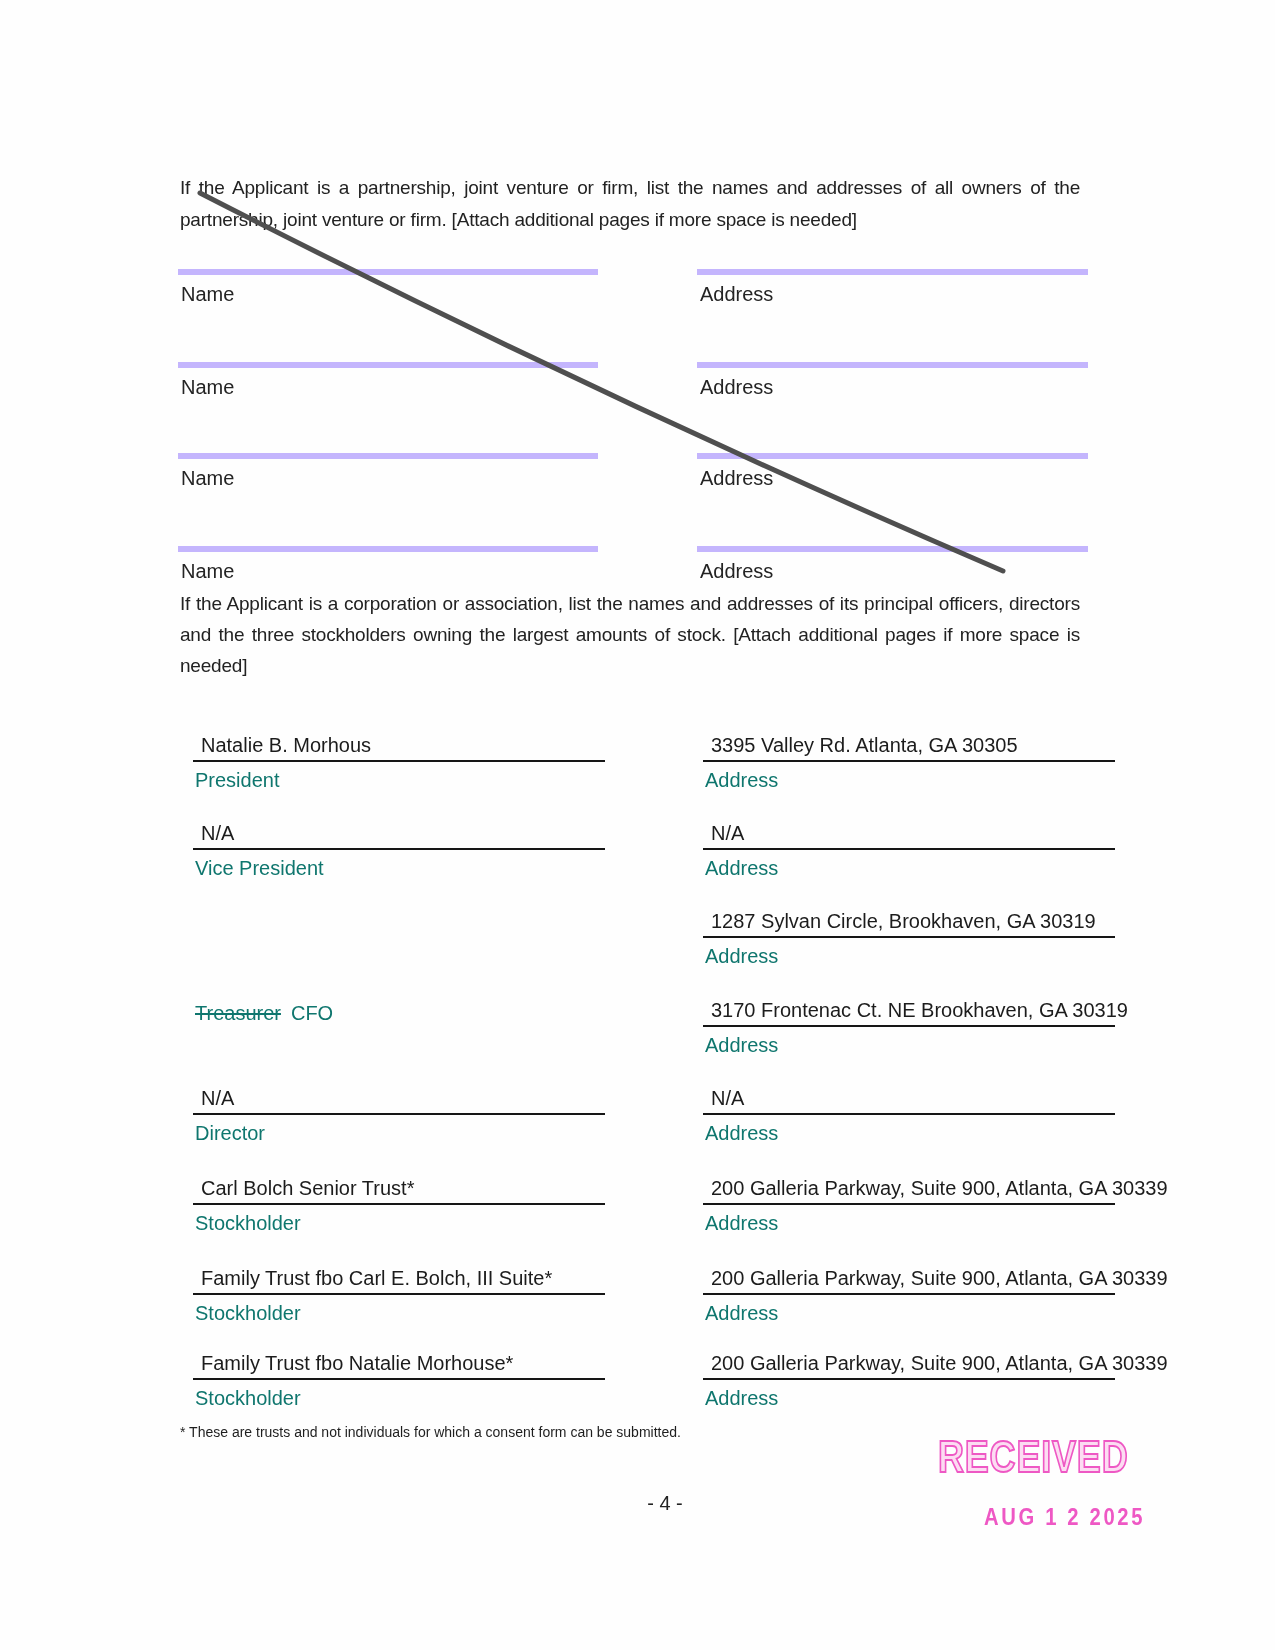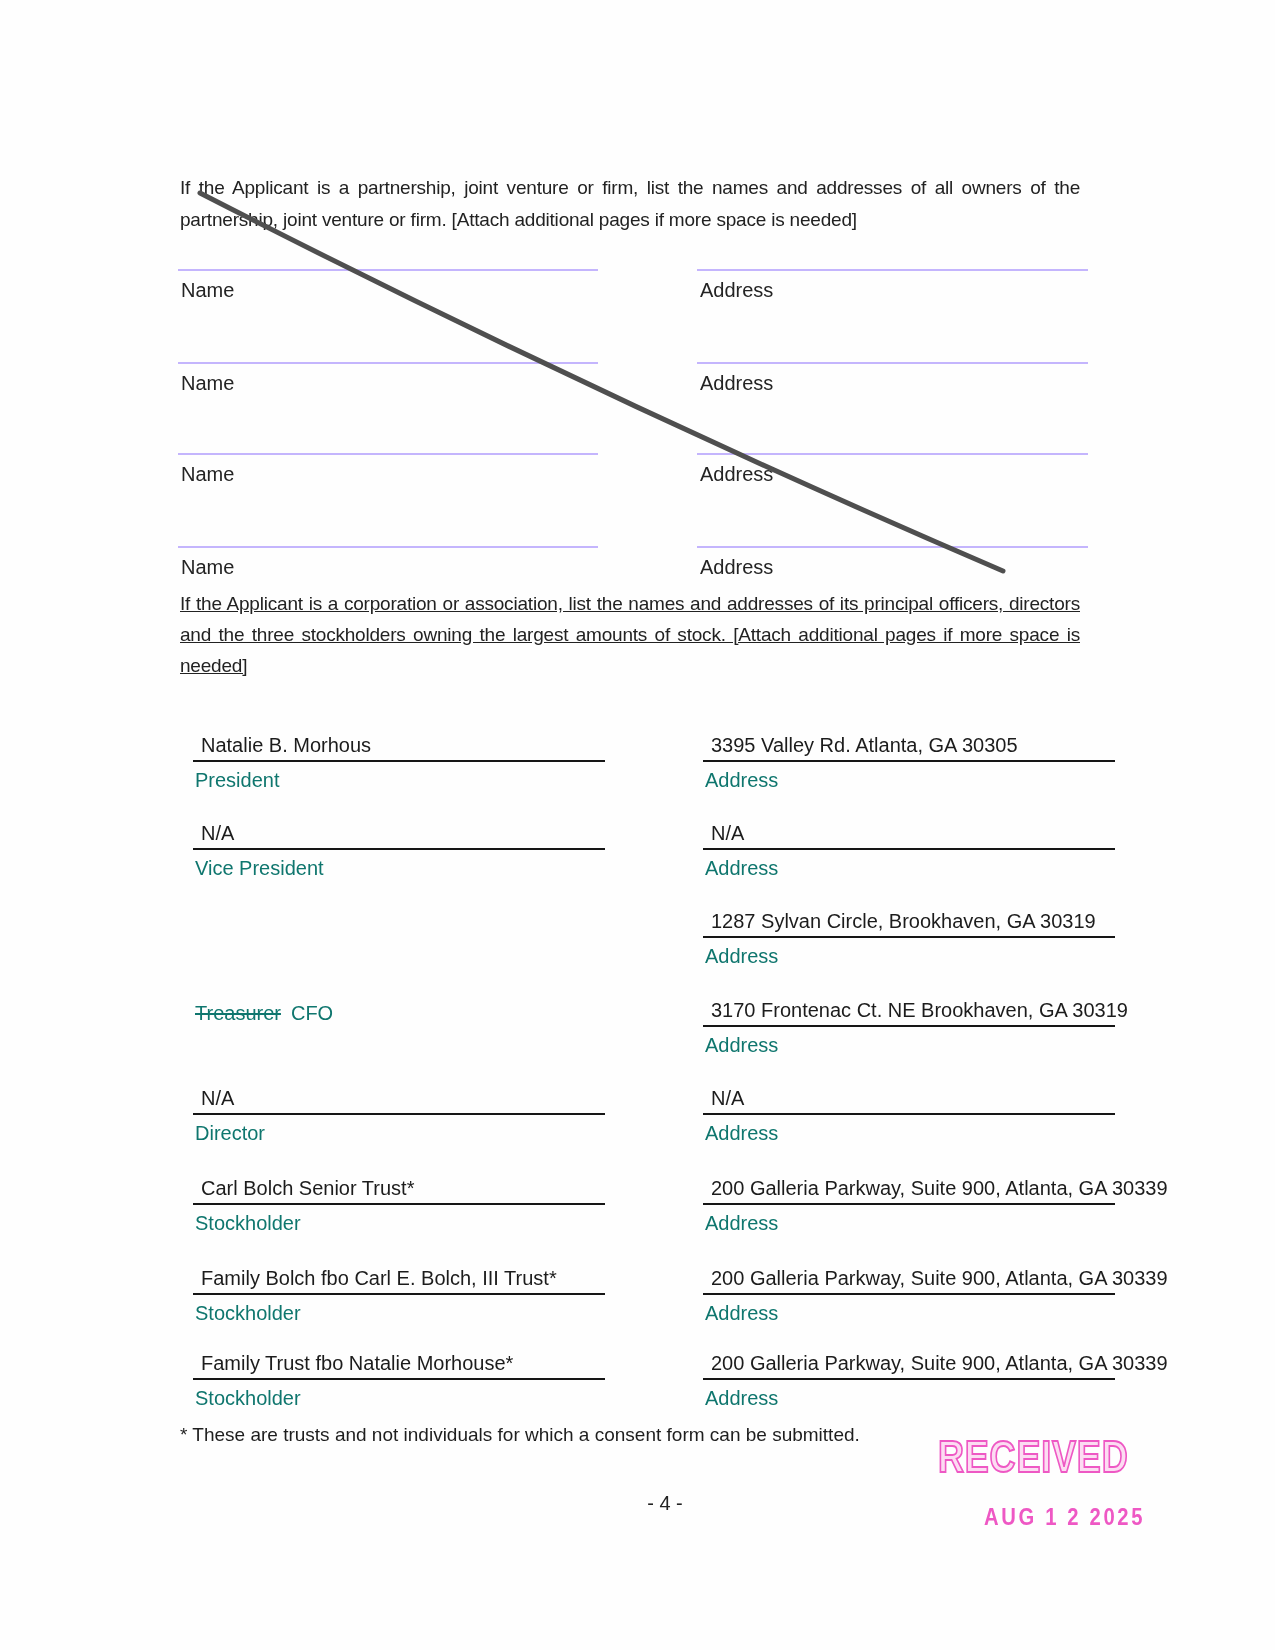--- a/index.html
+++ b/index.html
@@ -17,25 +17,25 @@
     left: 180px;
     width: 900px;
     font-size: 19px;
     line-height: 32px;
     letter-spacing: -0.2px;
     text-align: justify;
     color: #222;
     margin: 0;
   }
   #para-partnership { top: 172px; }
-  #para-corporation { top: 588px; line-height: 31px; text-decoration: underline; }
+  #para-corporation { top: 588px; line-height: 31px; }
 
   
   .blank-row { position: absolute; left: 0; right: 0; height: 52px; }
-  .blank-cell { position: absolute; top: 0; border-top: 2px solid #c4b5fd; }
+  .blank-cell { position: absolute; top: 0; border-top: 6px solid #c4b5fd; }
   .blank-cell.left  { left: 178px; width: 420px; }
   .blank-cell.right { left: 697px; width: 391px; }
   .field-label {
     padding-top: 8px;
     padding-left: 3px;
     font-size: 20px;
     color: #242424;
   }
 
   
@@ -61,21 +61,21 @@
     white-space: nowrap;
   }
   .struck { text-decoration: line-through; }
   .struck:not(:empty) { margin-right: 10px; text-align: center; }
 
   .footnote {
     position: absolute;
     left: 180px;
     top: 1424px;
     width: 760px;
-    font-size: 19px;
+    font-size: 14px;
     color: #1e1e1e;
     margin: 0;
   }
   .page-number {
     position: absolute;
     left: 600px;
     top: 1492px;
     width: 130px;
     text-align: center;
     font-size: 20px;
@@ -223,21 +223,21 @@
       <div class="role-label"><span class="struck"></span><span>Stockholder</span></div>
     </div>
     <div class="cell right">
       <div class="value">200 Galleria Parkway, Suite 900, Atlanta, GA 30339</div>
       <div class="role-label">Address</div>
     </div>
   </div>
 
   <div class="entry" style="top:1263px">
     <div class="cell left">
-      <div class="value">Family Bolch fbo Carl E. Bolch, III Trust*</div>
+      <div class="value">Family Trust fbo Carl E. Bolch, III Suite*</div>
       <div class="role-label"><span class="struck"></span><span>Stockholder</span></div>
     </div>
     <div class="cell right">
       <div class="value">200 Galleria Parkway, Suite 900, Atlanta, GA 30339</div>
       <div class="role-label">Address</div>
     </div>
   </div>
 
   <div class="entry" style="top:1348px">
     <div class="cell left">

